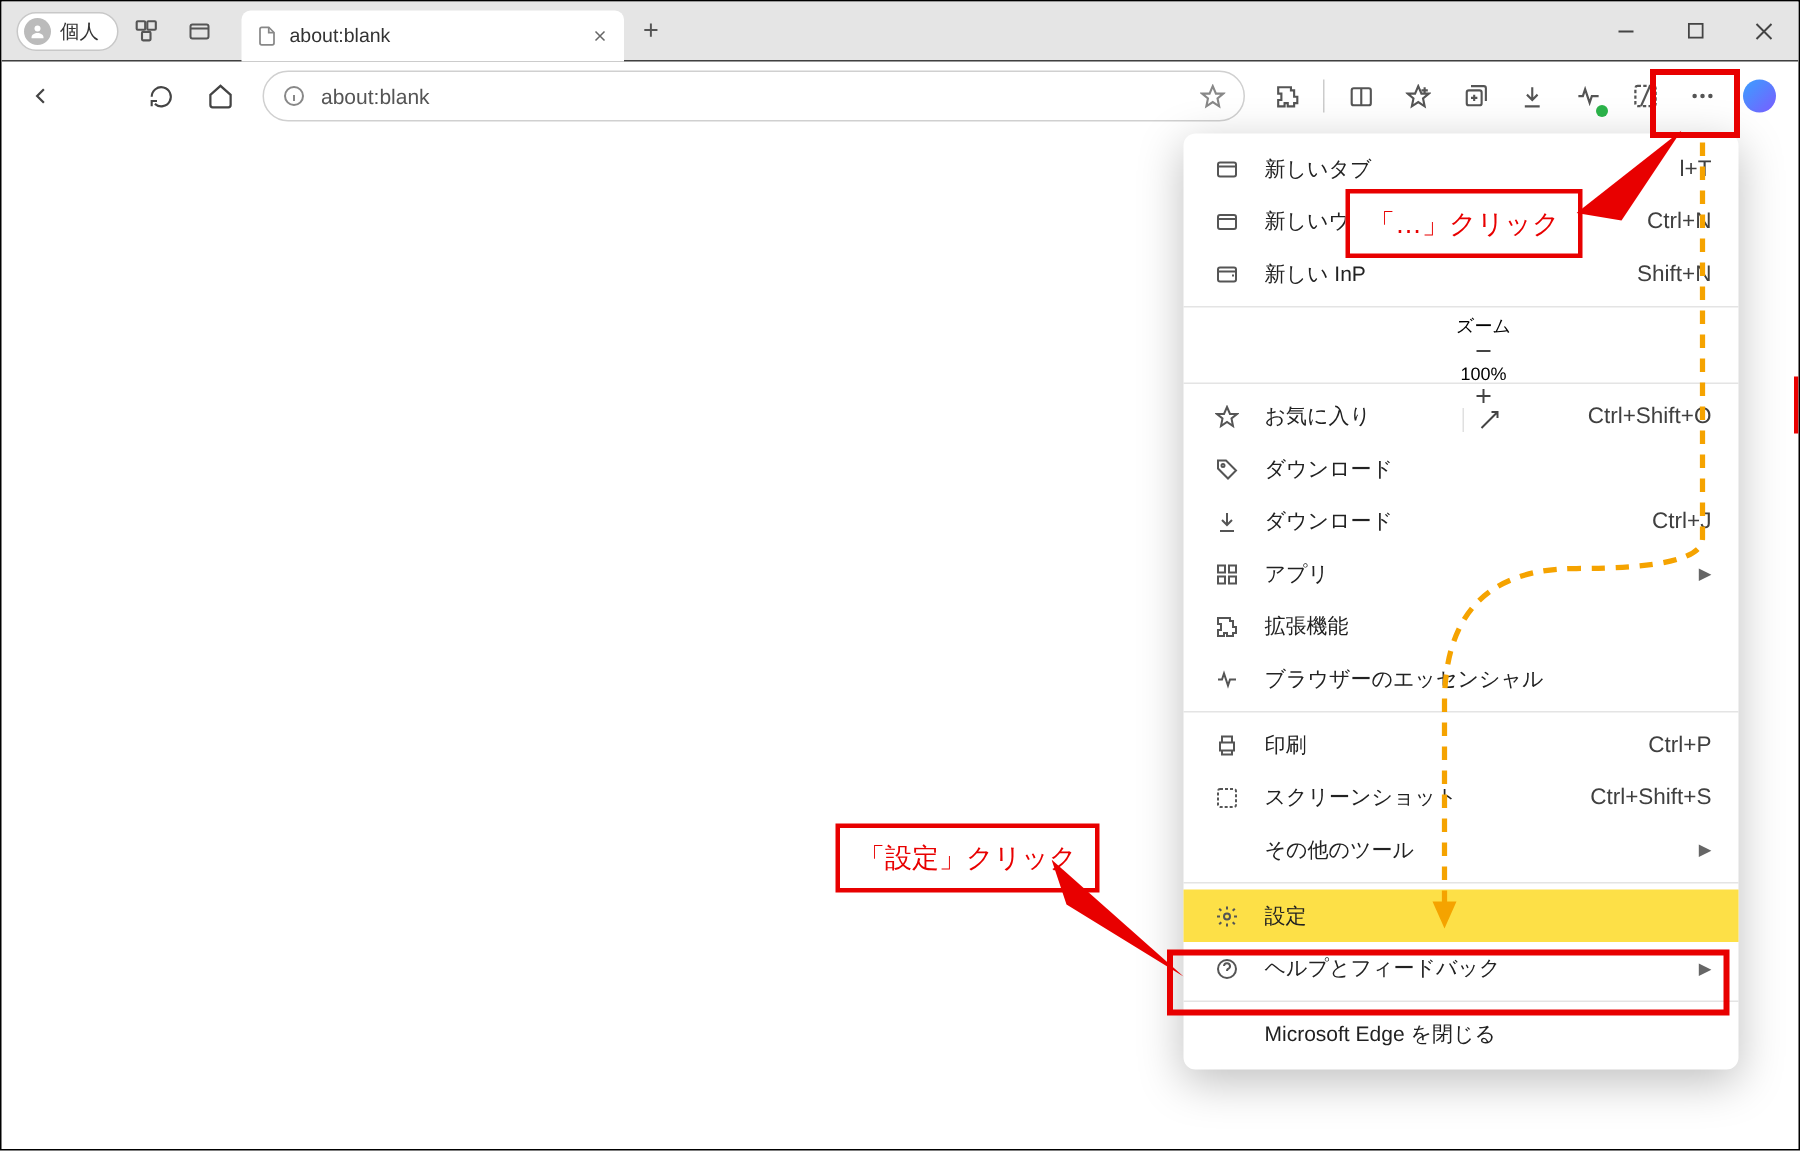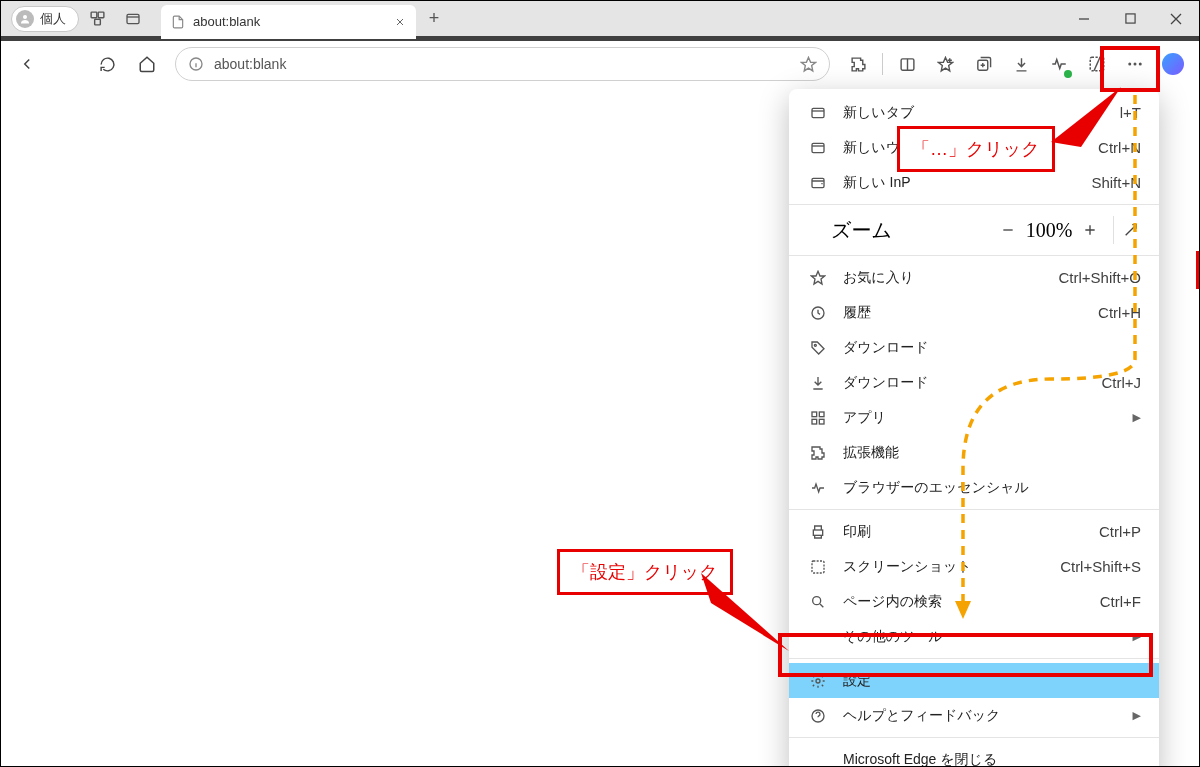--- a/index.html
+++ b/index.html
@@ -1,18 +1,18 @@
 <!DOCTYPE html>
 <html><head>
 <meta charset="utf-8">
 <style>
   *{box-sizing:border-box;margin:0;padding:0;font-family:"Segoe UI","Yu Gothic UI","Meiryo",sans-serif;}
   body{width:1200px;height:767px;background:#fff;border:1px solid #000;position:relative;overflow:hidden;}
   
-  .titlebar{height:40px;background:#e5e5e5;display:flex;align-items:center;border-bottom:5px solid #404040;}
+  .titlebar{height:40px;background:#e5e5e5;display:flex;align-items:center;border-bottom:1px solid #404040;}
   .profile{display:flex;align-items:center;gap:6px;background:#fff;border:1px solid #c8c8c8;border-radius:14px;height:26px;padding:2px 12px 2px 4px;margin-left:10px;font-size:13px;color:#333;}
   .profile .av{width:18px;height:18px;border-radius:50%;background:#bbb;display:inline-flex;align-items:center;justify-content:center;}
   .tbicon{width:36px;display:flex;align-items:center;justify-content:center;color:#555;}
   .tab{display:flex;align-items:center;background:#fff;height:34px;margin-top:6px;border-radius:6px 6px 0 0;padding:0 10px 0 10px;min-width:255px;font-size:13px;color:#333;margin-left:10px;}
   .tab .ficon{margin-right:8px;color:#888;}
   .tab .close{margin-left:auto;color:#666;}
   .newtab{width:36px;display:flex;align-items:center;justify-content:center;color:#555;font-size:18px;}
   .spacer{flex:1;}
   .wincon{display:flex;height:40px;}
   .wincon div{width:46px;display:flex;align-items:center;justify-content:center;color:#444;font-size:14px;}
@@ -23,26 +23,26 @@
   .addr .info{margin-right:10px;color:#888;}
   .addr .star{margin-left:auto;color:#888;}
   .rbar{display:flex;align-items:center;gap:2px;}
   .sep{width:1px;height:22px;background:#ccc;margin:0 4px;}
   
   .menu{position:absolute;top:88px;right:40px;width:370px;background:#fff;border-radius:8px;box-shadow:0 8px 30px rgba(0,0,0,.25);padding:6px 0;}
   .mitem{display:flex;align-items:center;height:35px;padding:0 18px;font-size:14px;color:#222;}
   .mitem .ic{width:22px;margin-right:14px;color:#555;display:flex;align-items:center;justify-content:center;}
   .mitem .sc{margin-left:auto;font-size:15px;color:#404040;padding-left:25px;}
   .mitem .chev{margin-left:auto;color:#666;font-size:11px;}
-  .mitem.hl{background:#7dd3fc;}
+  .mitem.hl{background:#fde047;}
   .mdiv{height:1px;background:#e4e4e4;margin:4px 0;}
-  .zoomrow{display:flex;align-items:center;height:42px;padding:0 12px 0 42px;font-size:20px;}
+  .zoomrow{display:flex;align-items:center;height:42px;padding:0 12px 0 42px;font-size:12px;flex-direction:column;}
   .zoomrow .zl{flex:1;}
   .zbtn{width:34px;height:28px;display:flex;align-items:center;justify-content:center;color:#444;}
-  .zval{width:48px;text-align:center;font-family:Liberation Serif, serif;}
+  .zval{width:48px;text-align:center;}
   .expand{width:34px;height:28px;display:flex;align-items:center;justify-content:center;border-left:1px solid #e0e0e0;margin-left:6px;}
   
   .callout{position:absolute;border:3px solid #e80000;background:#fff;color:#e80000;font-weight:400;font-size:18px;padding:8px 12px;white-space:nowrap;}
   .hlbox{position:absolute;border:4px solid #e80000;pointer-events:none;}
   
   svg{display:block;}
   .copilot{width:22px;height:22px;border-radius:50%;background:linear-gradient(135deg,#3aa0ff,#7a5cff);}
 </style>
 </head>
 <body>
@@ -250,30 +250,20 @@
         <svg width="16" height="16" viewBox="0 0 24 24" fill="none" stroke="#555" stroke-width="2">
           <path d="M12 2l3 7h7l-5.5 4.5L18 21l-6-4-6 4 1.5-7.5L2 9h7z"></path>
         </svg>
       </span>
     <span>お気に入り</span>
     <span class="sc">Ctrl+Shift+O</span>
   </div>
   <div class="mitem">
     <span class="ic">
         <svg width="16" height="16" viewBox="0 0 24 24" fill="none" stroke="#555" stroke-width="2">
-          <circle cx="12" cy="12" r="9"></circle>
-          <path d="M12 7v5l3 2"></path>
-        </svg>
-      </span>
-    <span>履歴</span>
-    <span class="sc">Ctrl+H</span>
-  </div>
-  <div class="mitem">
-    <span class="ic">
-        <svg width="16" height="16" viewBox="0 0 24 24" fill="none" stroke="#555" stroke-width="2">
           <path d="M3 3h8l10 10-8 8L3 11z"></path>
           <circle cx="8" cy="8" r="1.5"></circle>
         </svg>
       </span>
     <span>ダウンロード</span>
   </div>
   <div class="mitem">
     <span class="ic">
         <svg width="16" height="16" viewBox="0 0 24 24" fill="none" stroke="#555" stroke-width="2">
           <path d="M12 3v12M7 10l5 5 5-5M5 21h14"></path>
@@ -322,30 +312,20 @@
     <span class="sc">Ctrl+P</span>
   </div>
   <div class="mitem">
     <span class="ic">
         <svg width="16" height="16" viewBox="0 0 24 24" fill="none" stroke="#555" stroke-width="2" stroke-dasharray="3 2">
           <rect x="3" y="3" width="18" height="18" rx="2"></rect>
         </svg>
       </span>
     <span>スクリーンショット</span>
     <span class="sc">Ctrl+Shift+S</span>
-  </div>
-  <div class="mitem">
-    <span class="ic">
-        <svg width="16" height="16" viewBox="0 0 24 24" fill="none" stroke="#555" stroke-width="2">
-          <circle cx="10" cy="10" r="6"></circle>
-          <path d="M20 20l-5-5"></path>
-        </svg>
-      </span>
-    <span>ページ内の検索</span>
-    <span class="sc">Ctrl+F</span>
   </div>
   <div class="mitem">
     <span class="ic"></span>
     <span>その他のツール</span>
     <span class="chev">▶</span>
   </div>
   <div class="mdiv"></div>
   <div class="mitem hl">
     <span class="ic">
         <svg width="16" height="16" viewBox="0 0 24 24" fill="none" stroke="#555" stroke-width="2">

